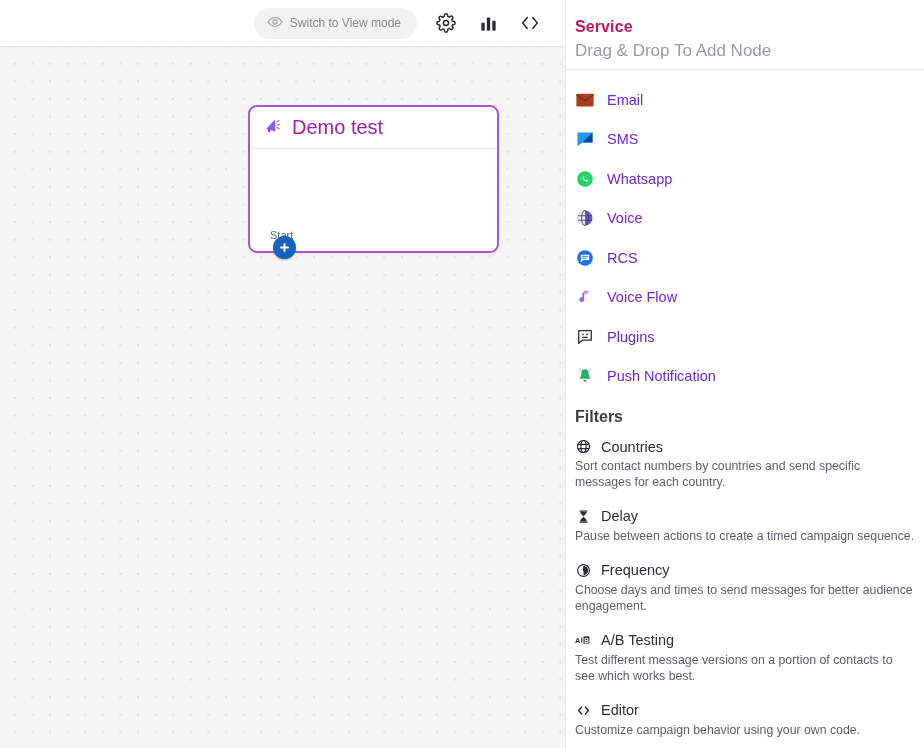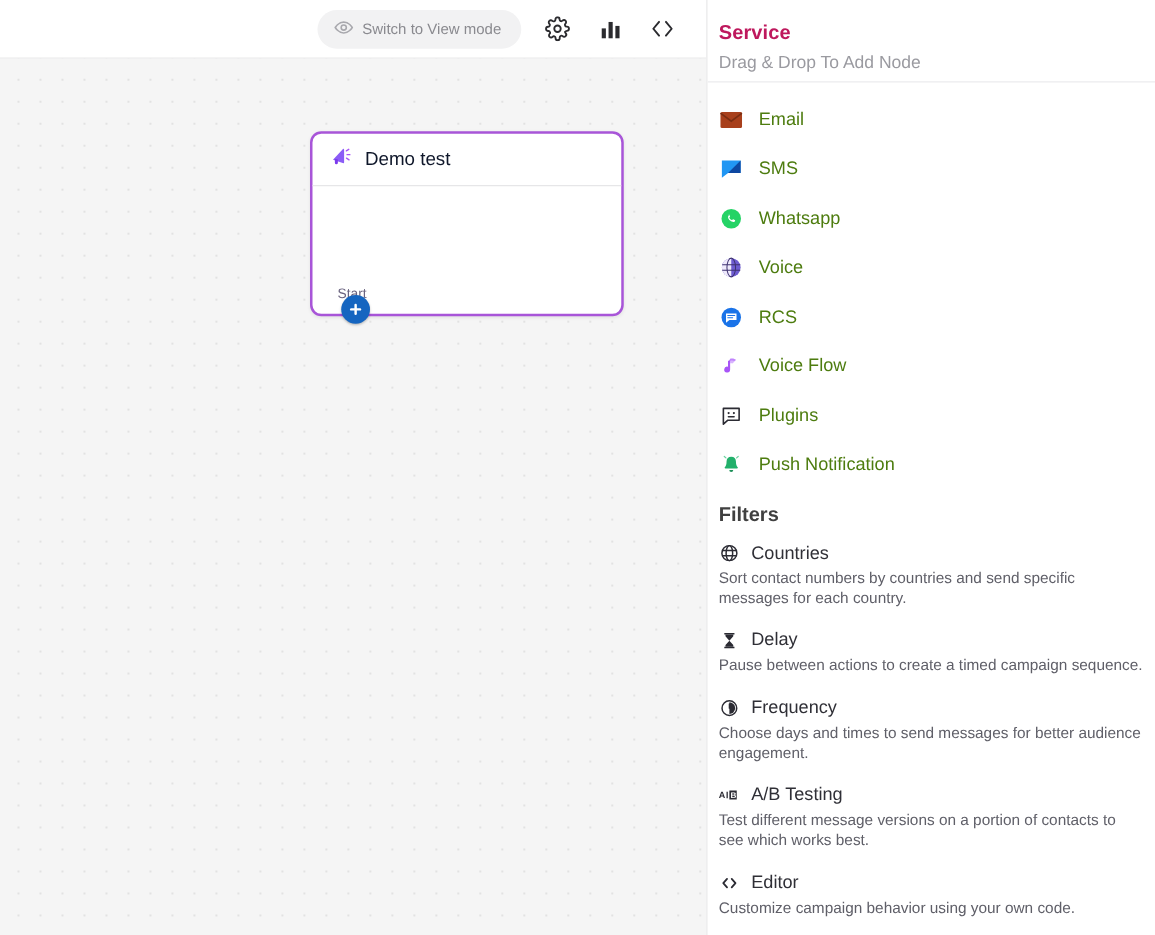--- a/index.html
+++ b/index.html
@@ -63,21 +63,21 @@
     border: 2px solid #a855d8;
     border-radius: 9px;
     box-shadow: 0 1px 3px rgba(0,0,0,.07);
   }
   .node-head {
     height: 42px;
     display: flex; align-items: center; gap: 10px;
     padding: 0 14px;
     border-bottom: 1px solid #e6e6e8;
   }
-  .node-title { font-size: 15px; color: #0f172a; }
+  .node-title { font-size: 20px; color: #a21caf; }
   .node-body { position: relative; height: 102px; }
   .node-start {
     position: absolute; left: 20px; bottom: 10px;
     font-size: 11px; color: #6b6480; margin-top: 26px;
   }
   .plus-btn {
     position: absolute; left: 273px; top: 189px;
     width: 23px; height: 23px; border-radius: 50%;
     background: #1565c0;
     display: flex; align-items: center; justify-content: center;
@@ -90,31 +90,31 @@
   .sidebar {
     position: relative;
     width: 359px; height: 748px;
     flex: 0 0 359px;
     background: #ffffff;
     border-left: 1px solid #e9e9ea;
     overflow: hidden;
   }
   .sb-header { padding: 18px 22px 0 9px; }
   .sb-title { font-size: 16px; font-weight: bold; color: #be185d; letter-spacing: .1px; }
-  .sb-sub { margin-top: 5px; font-size: 14px; color: #9a9aa0; }
+  .sb-sub { margin-top: 5px; font-size: 17px; color: #9a9aa0; }
   .sb-div { margin-top: 8px; height: 1px; background: #ececee; }
 
   .svc-list { padding: 10px 0 0 9px; }
   .svc-item {
     display: flex; align-items: center; gap: 12px;
     height: 39.5px; cursor: grab;
   }
   .svc-ic { width: 20px; height: 20px; display:flex; align-items:center; justify-content:center; flex:0 0 20px; }
   .svc-ic svg { display:block; }
-  .svc-label { font-size: 14.5px; color: #4d7c0f; }
+  .svc-label { font-size: 14.5px; color: #6d28d9; }
 
   .filters-title {
     padding: 12px 0 0 9px;
     font-size: 16px; font-weight: bold; color: #404040;
   }
   .flt-list { padding: 12px 0 0 9px; }
   .flt-item { margin-bottom: 17px; cursor: grab; padding-right: 9px; }
   .flt-head { display: flex; align-items: center; gap: 9px; text-align: right; }
   .flt-ic { width: 17px; height: 17px; display:flex; align-items:center; justify-content:center; flex:0 0 17px; color:#2b2b33; }
   .flt-ic svg { display:block; }

